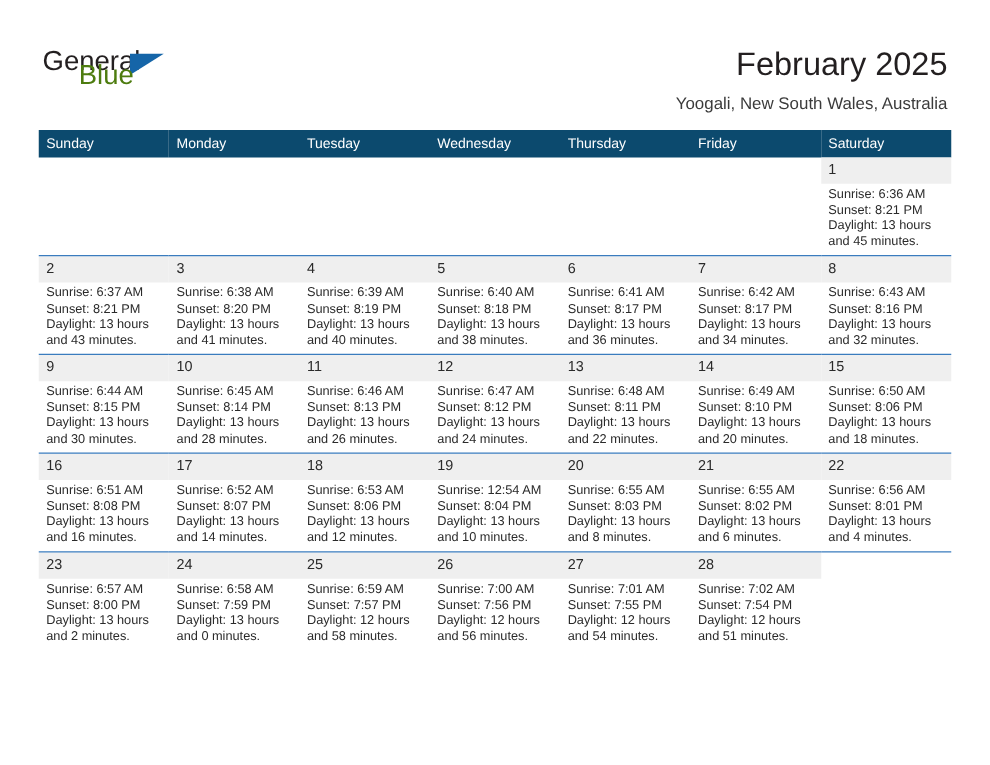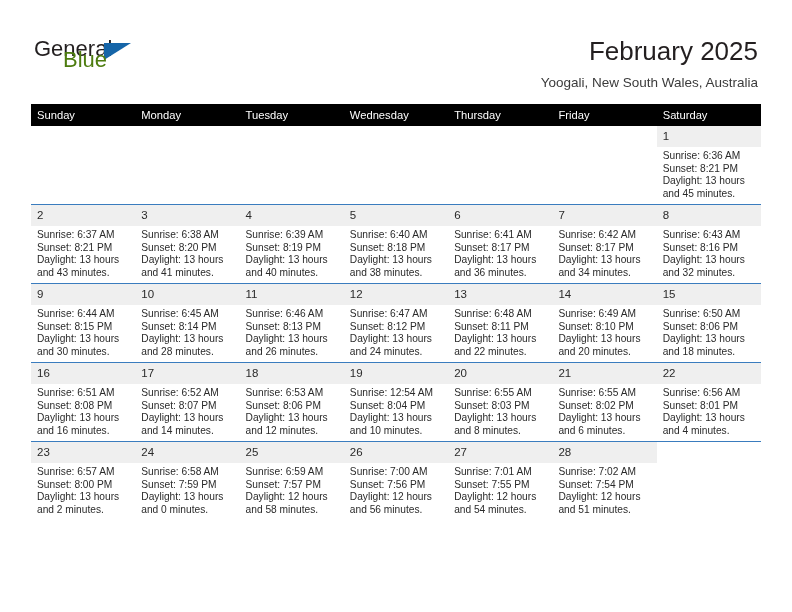--- a/index.html
+++ b/index.html
@@ -86,21 +86,21 @@
   
   .calendar {
     position: absolute;
     left: 31px;
     top: 104px;
     width: 730px;
     border-collapse: collapse;
     table-layout: fixed;
   }
   .calendar th {
-    background: #000000;
+    background: #0c4a6e;
     color: #ffffff;
     font-size: 11.2px;
     font-weight: normal;
     text-align: left;
     padding: 5px 0 5px 6px;
     height: 12px;
     border: none;
   }
   .calendar td {
     vertical-align: top;

